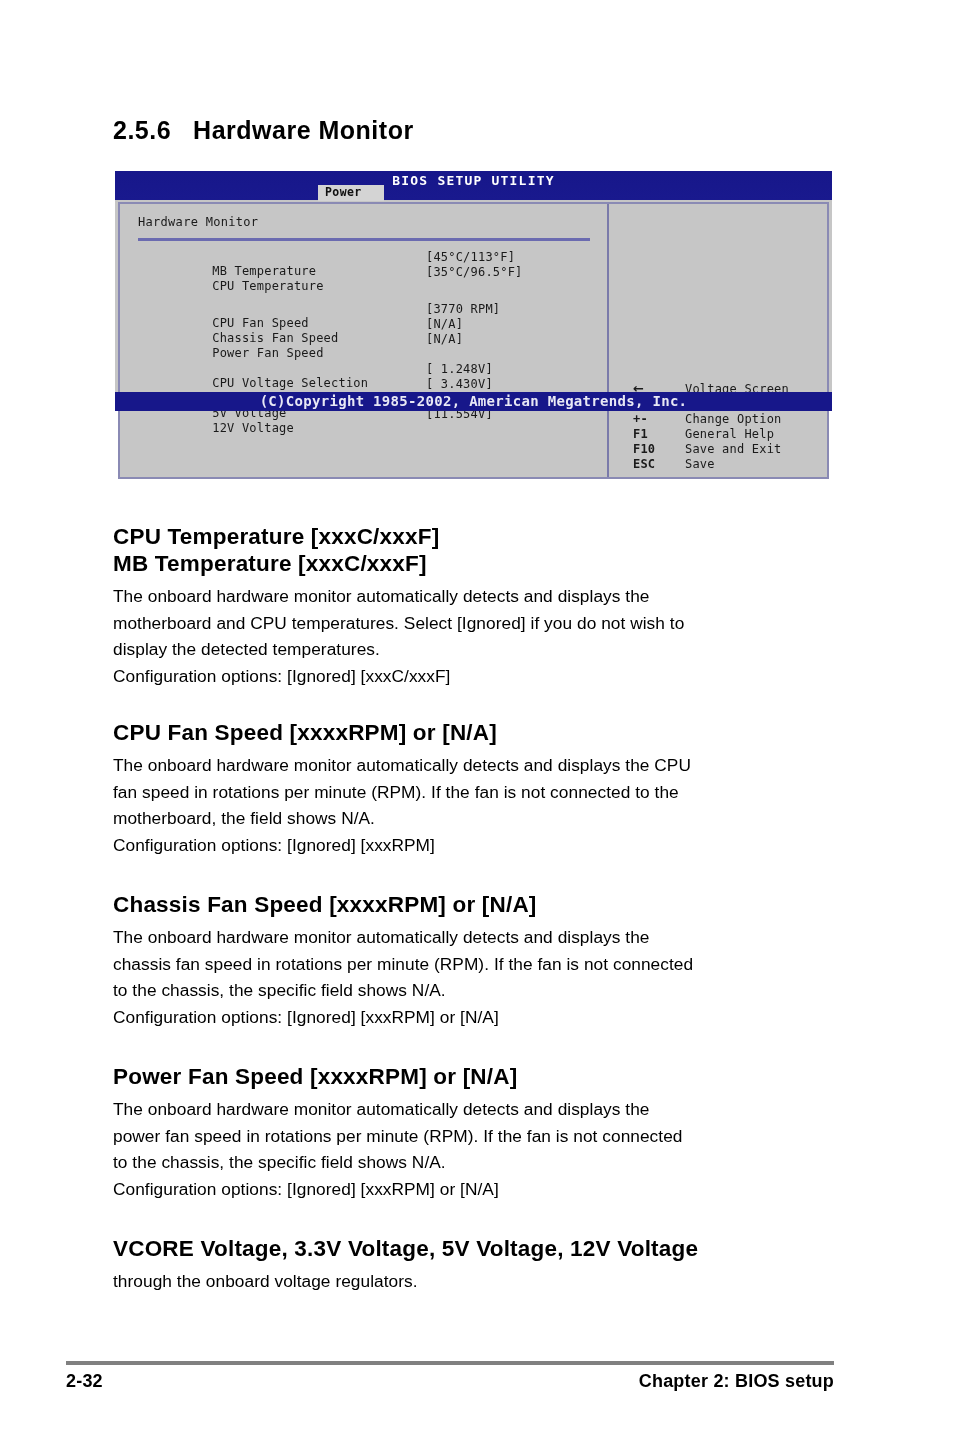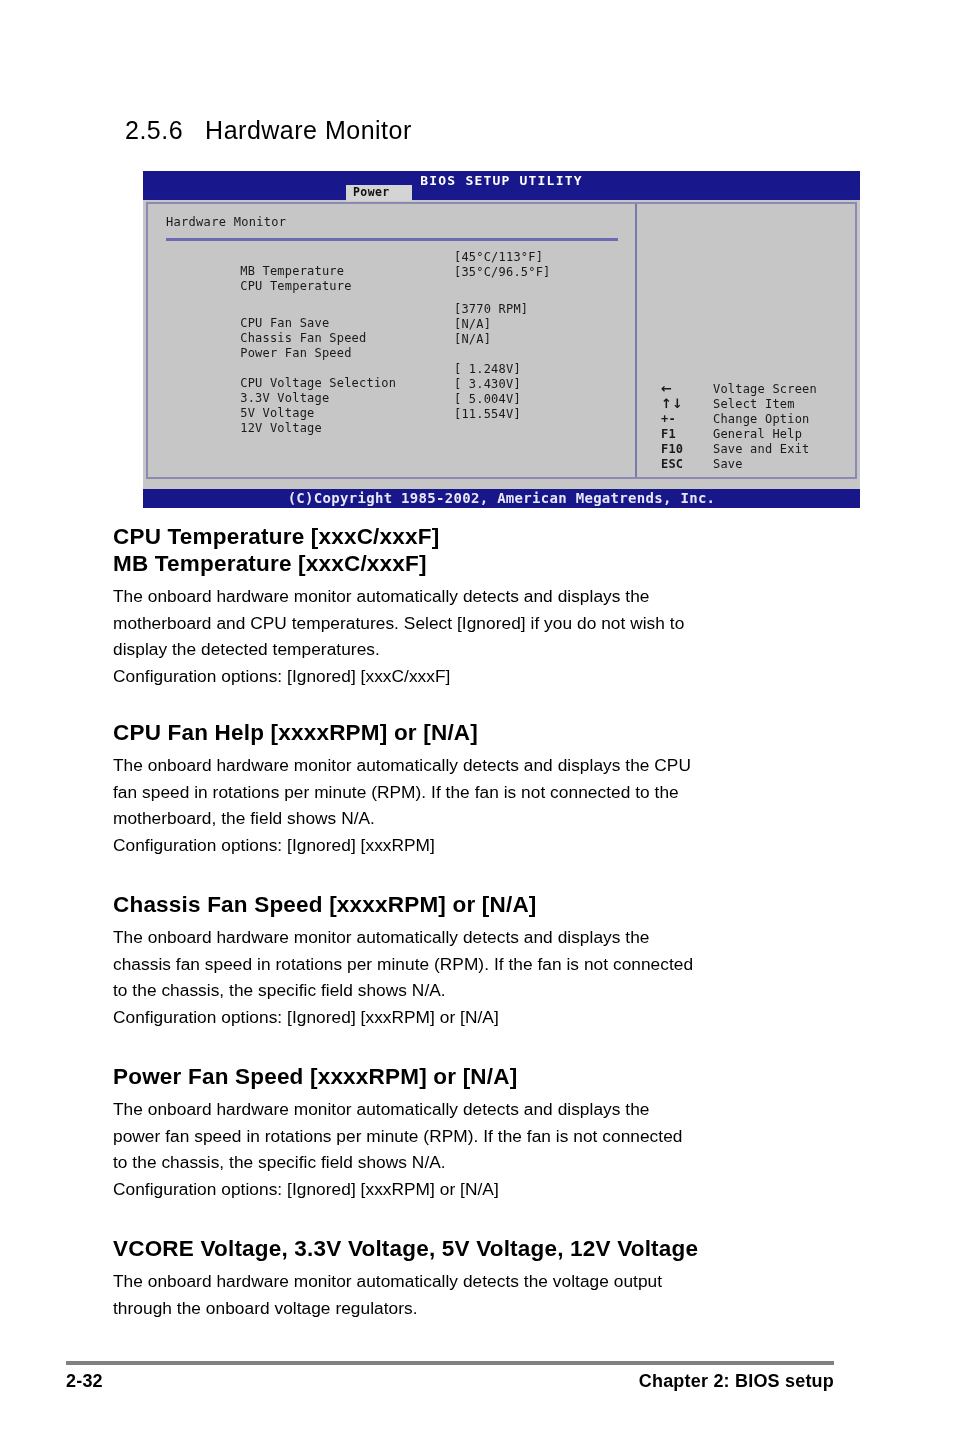--- a/index.html
+++ b/index.html
@@ -22,39 +22,37 @@
     width: 954px;
     height: 1438px;
   }
 
   
   .sec-heading {
     position: absolute;
     left: 113px;
     top: 116px;
     font-size: 25px;
-    font-weight: normal;
+    font-weight: bold;
     letter-spacing: 0.5px;
     white-space: nowrap;
-    margin-left: 12px;
   }
   .sec-heading .num { margin-right: 22px; }
 
   
   .bios {
     position: absolute;
     left: 115px;
     top: 171px;
     width: 717px;
-    height: 337px;
+    height: 240px;
     background: #c6c6c6;
     border: 0;
     font-family: "DejaVu Sans Mono", "Liberation Mono", monospace;
     box-sizing: border-box;
-    margin-left: 28px;
   }
   .bios-titlebar {
     position: relative;
     height: 29px;
     background: #1a1a8c;
     background: linear-gradient(180deg,#17178a 0%, #19198e 100%);
   }
   .bios-title {
     position: absolute;
     left: 0; right: 0;
@@ -262,21 +260,21 @@
           <span class="v">[45°C/113°F]</span>
         </div>
         <div class="bios-row">
           <span class="k">CPU Temperature</span>
           <span class="v">[35°C/96.5°F]</span>
         </div>
 
         <div class="grp-gap"></div>
 
         <div class="bios-row">
-          <span class="k">CPU Fan Save</span>
+          <span class="k">CPU Fan Speed</span>
           <span class="v">[3770 RPM]</span>
         </div>
         <div class="bios-row">
           <span class="k">Chassis Fan Speed</span>
           <span class="v">[N/A]</span>
         </div>
         <div class="bios-row">
           <span class="k">Power Fan Speed</span>
           <span class="v">[N/A]</span>
         </div>
@@ -346,21 +344,21 @@
         <span class="ln">The onboard hardware monitor automatically detects and displays the</span>
         <span class="ln">motherboard and CPU temperatures. Select [Ignored] if you do not wish to</span>
         <span class="ln">display the detected temperatures.</span>
         <span class="ln">Configuration options: [Ignored] [xxxC/xxxF]</span>
       </div>
     </div>
 
     <div class="sp-1"></div>
 
     <div class="blk">
-      <div class="h-item">CPU Fan Help [xxxxRPM] or [N/A]</div>
+      <div class="h-item">CPU Fan Speed [xxxxRPM] or [N/A]</div>
       <div class="para">
         <span class="ln">The onboard hardware monitor automatically detects and displays the CPU</span>
         <span class="ln">fan speed in rotations per minute (RPM). If the fan is not connected to the</span>
         <span class="ln">motherboard, the field shows N/A.</span>
         <span class="ln">Configuration options: [Ignored] [xxxRPM]</span>
       </div>
     </div>
 
     <div class="sp-2"></div>
 
@@ -384,21 +382,20 @@
         <span class="ln">to the chassis, the specific field shows N/A.</span>
         <span class="ln">Configuration options: [Ignored] [xxxRPM] or [N/A]</span>
       </div>
     </div>
 
     <div class="sp-2"></div>
 
     <div class="blk">
       <div class="h-item">VCORE Voltage, 3.3V Voltage, 5V Voltage, 12V Voltage</div>
       <div class="para">
-        <span class="ln">The onboard hardware monitor automatically detects the voltage output</span>
         <span class="ln">through the onboard voltage regulators.</span>
       </div>
     </div>
 
   </div>
 
   <div class="foot-rule"></div>
   <div class="foot-left">2-32</div>
   <div class="foot-right">Chapter 2: BIOS setup</div>
 

